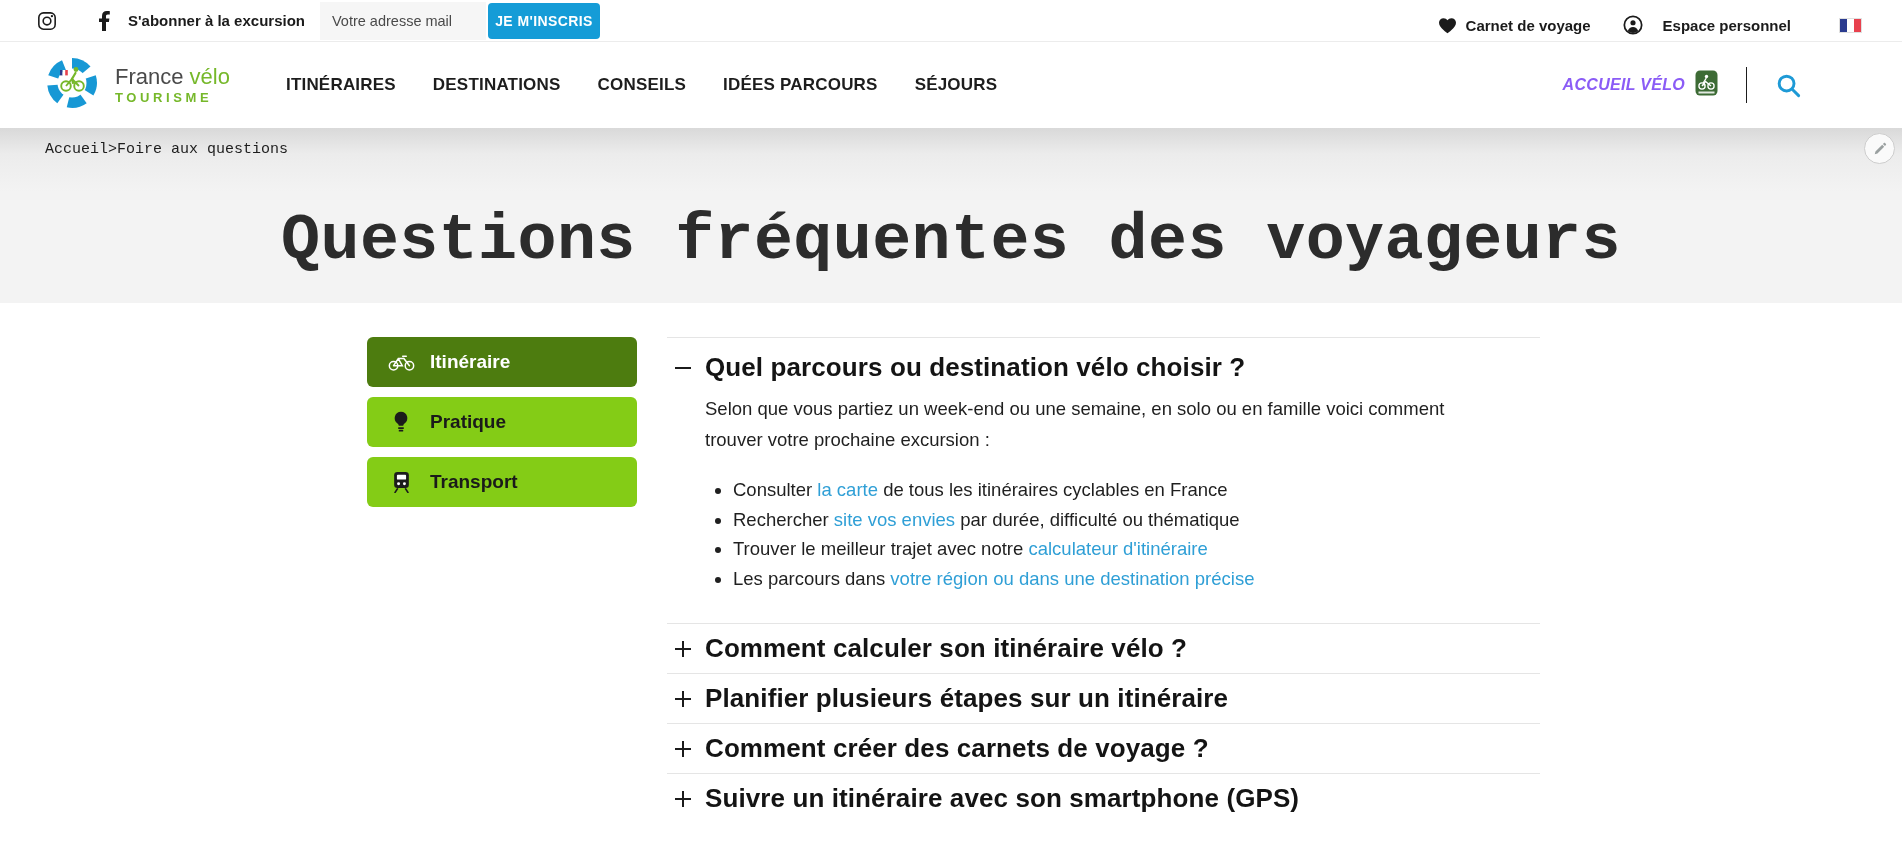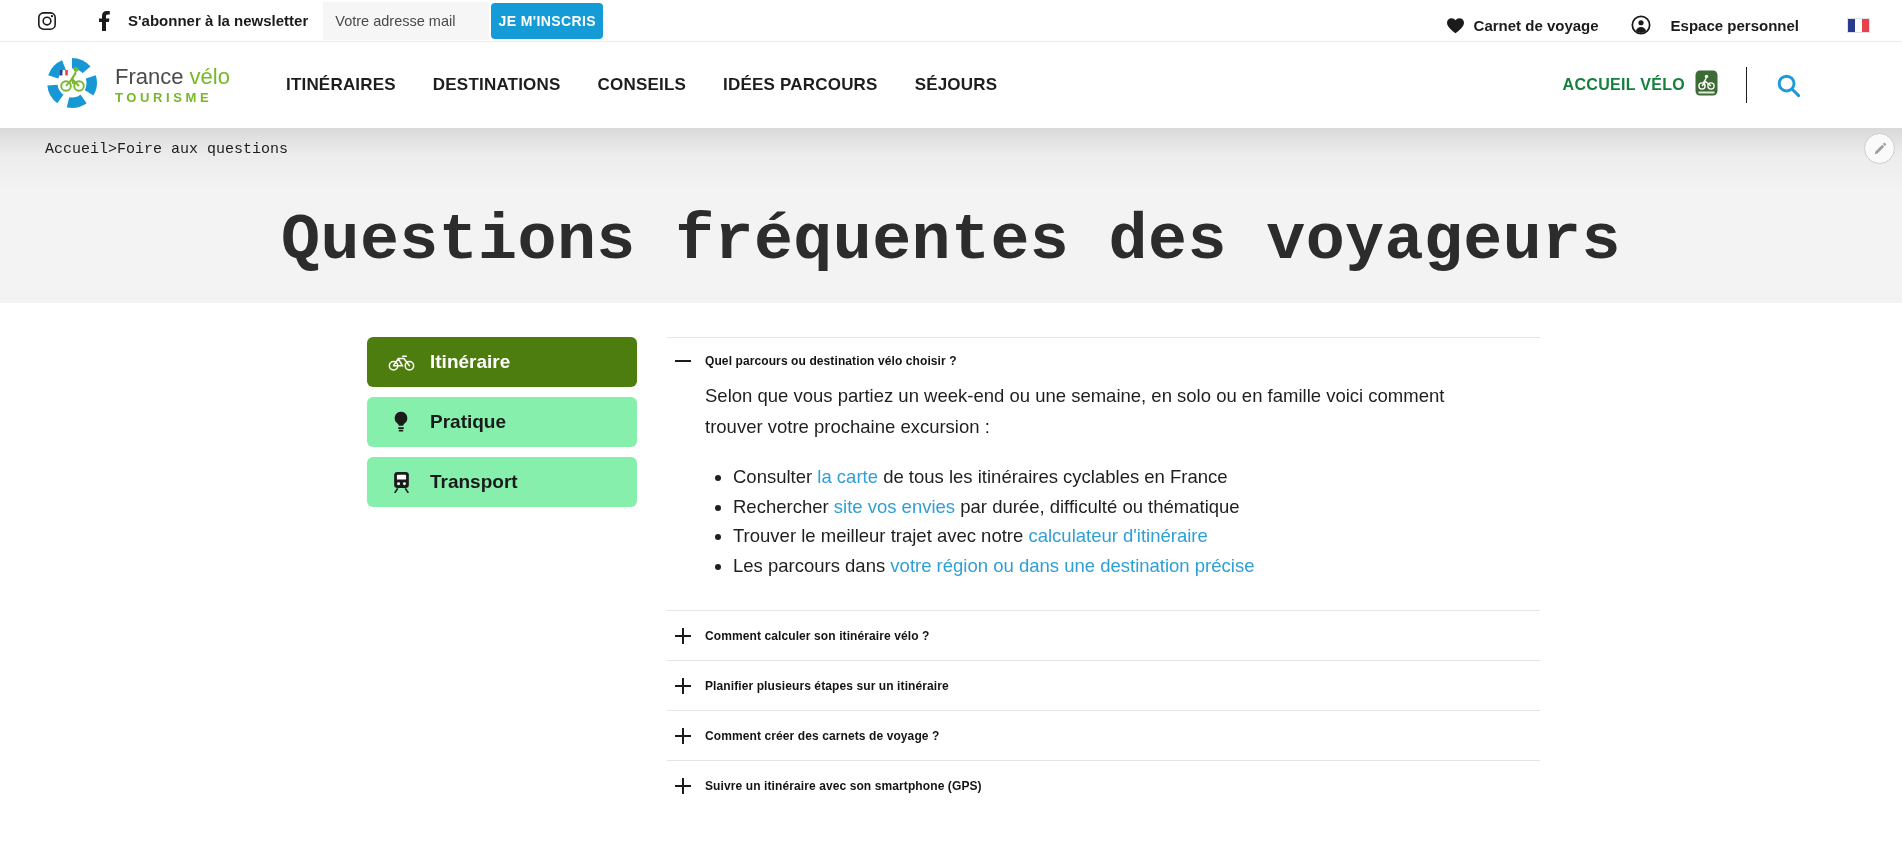--- a/index.html
+++ b/index.html
@@ -11,69 +11,69 @@
     border-bottom:1px solid #ececec; background:#fff; }
   .tb-icon { display:flex; align-items:center; cursor:pointer; }
   .tb-fb { margin-left:42px; }
   .tb-news { margin-left:18px; font-size:15px; font-weight:700; color:#1b1b1b; }
   .tb-input { margin-left:15px; width:166px; height:38px; background:#f6f6f6; border:none;
     padding:0 12px; font-size:14.5px; color:#4a4a4a; font-family:"Liberation Sans",sans-serif; outline:none; }
   .tb-input::placeholder { color:#4a4a4a; }
   .tb-btn { margin-left:2px; width:112px; height:36px; border:none; border-radius:4px;
     background:#159cd7; color:#fff; font-weight:700; font-size:14px; letter-spacing:.4px;
     font-family:"Liberation Sans",sans-serif; cursor:pointer; }
-  .tb-right { margin-left:auto; display:flex; align-items:center; padding-right:32px;margin-top:9px; }
+  .tb-right { margin-left:auto; display:flex; align-items:center; padding-right:40px;margin-top:9px; }
   .tb-item { display:flex; align-items:center; gap:9px; font-size:15px; font-weight:700;
     color:#1b1b1b; cursor:pointer; }
   .tb-item + .tb-item { margin-left:32px;gap:20px; }
   .flag { margin-left:48px; width:23px; height:15px; border:1px solid #e0e0e0;
     background:linear-gradient(90deg,#2a3b8f 0 33.3%,#ffffff 33.3% 66.6%,#e8414e 66.6%); cursor:pointer; }
 
   
   .navbar { height:86px; display:flex; align-items:center; background:#fff;
     padding:0 100px 0 45px; }
   .logo { display:flex; align-items:center; gap:16px; cursor:pointer; }
   .logo-line1 { font-size:22px; color:#4a4a4a; line-height:1.05; }
   .logo-line1 .green { color:#76b82a; }
   .logo-line2 { font-size:13px; font-weight:700; color:#76b82a; letter-spacing:3.6px; margin-top:2px; }
   .menu { display:flex; gap:37px; margin-left:56px; }
   .menu-item { font-size:17px; font-weight:700; color:#1d1d1d; letter-spacing:.2px; cursor:pointer; white-space:nowrap; }
   .nav-right { margin-left:auto; display:flex; align-items:center; }
   .accueil-velo { display:flex; align-items:center; gap:10px; cursor:pointer; }
-  .accueil-velo span { font-size:16px; font-weight:700; color:#15803d; letter-spacing:.3px; }
+  .accueil-velo span { font-size:16px; font-weight:700; color:#8b5cf6; letter-spacing:.3px;font-style:italic; }
   .nav-divider { width:1px; height:36px; background:#1d1d1d; margin:0 28px; }
   .search-btn { background:none; border:none; cursor:pointer; display:flex; align-items:center; }
 
   
   .hero { position:relative; height:175px;
     background:linear-gradient(180deg,#d9d9d9 0,#ececec 26px,#f3f3f3 64px,#f3f3f3 100%);font-family:Liberation Mono, monospace; }
   .breadcrumb { position:absolute; top:13px; left:45px; font-size:15px; color:#1d1d1d; }
   .breadcrumb .bc-home { cursor:pointer; }
   .hero-title { position:absolute; top:76px; left:0; width:100%; text-align:center;
     font-size:65px; font-weight:700; color:#2c2c2c; letter-spacing:.4px; }
   .edit-btn { position:absolute; top:5px; right:7px; width:31px; height:31px; border-radius:50%;
     border:1px solid #cdcdcd; background:#fafafa; display:flex; align-items:center;
     justify-content:center; cursor:pointer; }
 
   
   .content { display:flex; align-items:flex-start; margin-top:34px; padding-left:367px; }
   .sidebar { width:270px; flex:none; margin-right:30px; }
-  .tab { height:50px; border-radius:6px; background:#86efac; color:#1a1a1a; margin-bottom:10px;
+  .tab { height:50px; border-radius:6px; background:#84cc16; color:#1a1a1a; margin-bottom:10px;
     display:flex; align-items:center; padding-left:20px; gap:15px; font-size:19px; font-weight:700;
     cursor:pointer; }
   .tab.active { background:#4d7c0f; color:#fff; }
   .ticon { width:28px; display:flex; justify-content:center; align-items:center; }
 
   .faq { width:873px; }
   .faq-item { border-top:1px solid #e5e5e5; }
   .faq-row { display:flex; align-items:center; gap:13px; padding-left:7px; cursor:pointer; }
   .faq-item.collapsed .faq-row { height:49px; }
   .faq-item.expanded { padding:8px 0 30px; }
   .faq-item.expanded .faq-row { padding-top:6px; }
-  .q { font-size:12px; font-weight:700; color:#141414; letter-spacing:.1px; }
+  .q { font-size:26px; font-weight:700; color:#141414; letter-spacing:.1px; }
   .toggle { width:18px; height:18px; position:relative; flex:none; }
   .toggle::before { content:""; position:absolute; left:1px; right:1px; top:8px; height:2px; background:#1b1b1b; }
   .toggle.plus::after { content:""; position:absolute; top:1px; bottom:1px; left:8px; width:2px; background:#1b1b1b; }
   .answer { margin-left:38px; margin-top:10px; font-size:18.5px; line-height:31px;
     color:#1f1f1f; max-width:800px; }
   .answer ul { margin-top:20px; padding-left:28px; }
   .answer li { line-height:29.5px; color:#1f1f1f; }
   .lnk { color:#2f9fd6; cursor:pointer; }
 </style>
 </head>
@@ -85,21 +85,21 @@
       <rect x="2.2" y="2.2" width="19.6" height="19.6" rx="5.6"></rect>
         <circle cx="12" cy="12" r="4.6"></circle>
       <circle cx="17.9" cy="6.1" r="1.4" fill="#1b1b1b" stroke="none"></circle>
       </svg>
   </span>
   <span class="tb-icon tb-fb">
     <svg width="11" height="20" viewBox="0 0 11 20">
         <path fill="#1b1b1b" d="M7 20V11h2.9l.5-3.4H7V5.3C7 4.3 7.4 3.5 8.8 3.5h2V.15C10.4.1 9.2 0 7.8 0 4.9 0 3 1.8 3 5v2.6H0V11h3v9z"></path>
       </svg>
   </span>
-  <span class="tb-news">S'abonner à la newsletter</span>
+  <span class="tb-news">S'abonner à la excursion</span>
   <input class="tb-input" type="text" placeholder="Votre adresse mail" style="">
   <button class="tb-btn">JE M'INSCRIS</button>
 
   <div class="tb-right">
     <div class="tb-item">
       <span class="tb-icon">
         <svg width="19" height="17" viewBox="0 0 24 22">
             <path fill="#1b1b1b" d="M12 21S1 14 1 7.5C1 4 3.5 1.5 7 1.5c2 0 3.8 1 5 2.7 1.2-1.7 3-2.7 5-2.7 3.5 0 6 2.5 6 6C23 14 12 21 12 21z"></path>
           </svg>
       </span>

